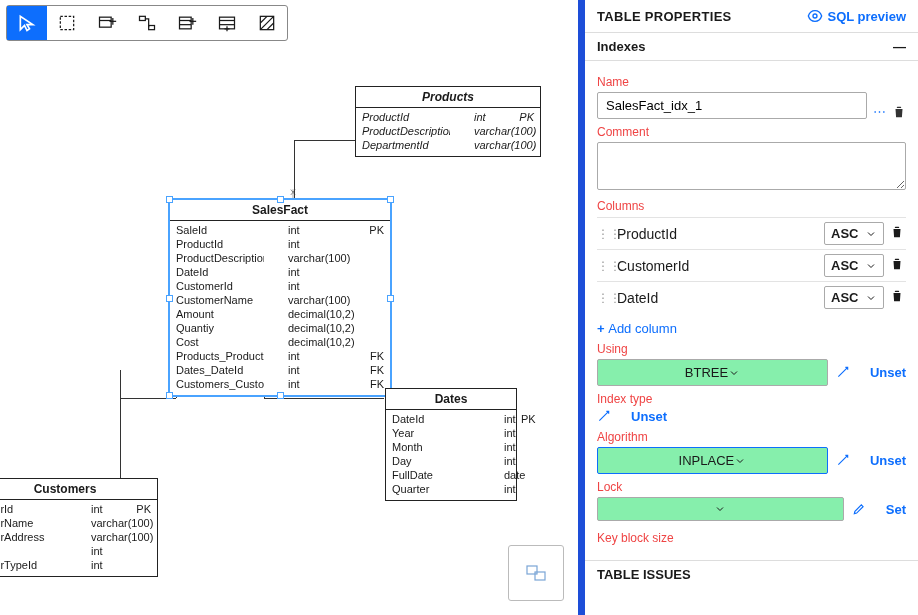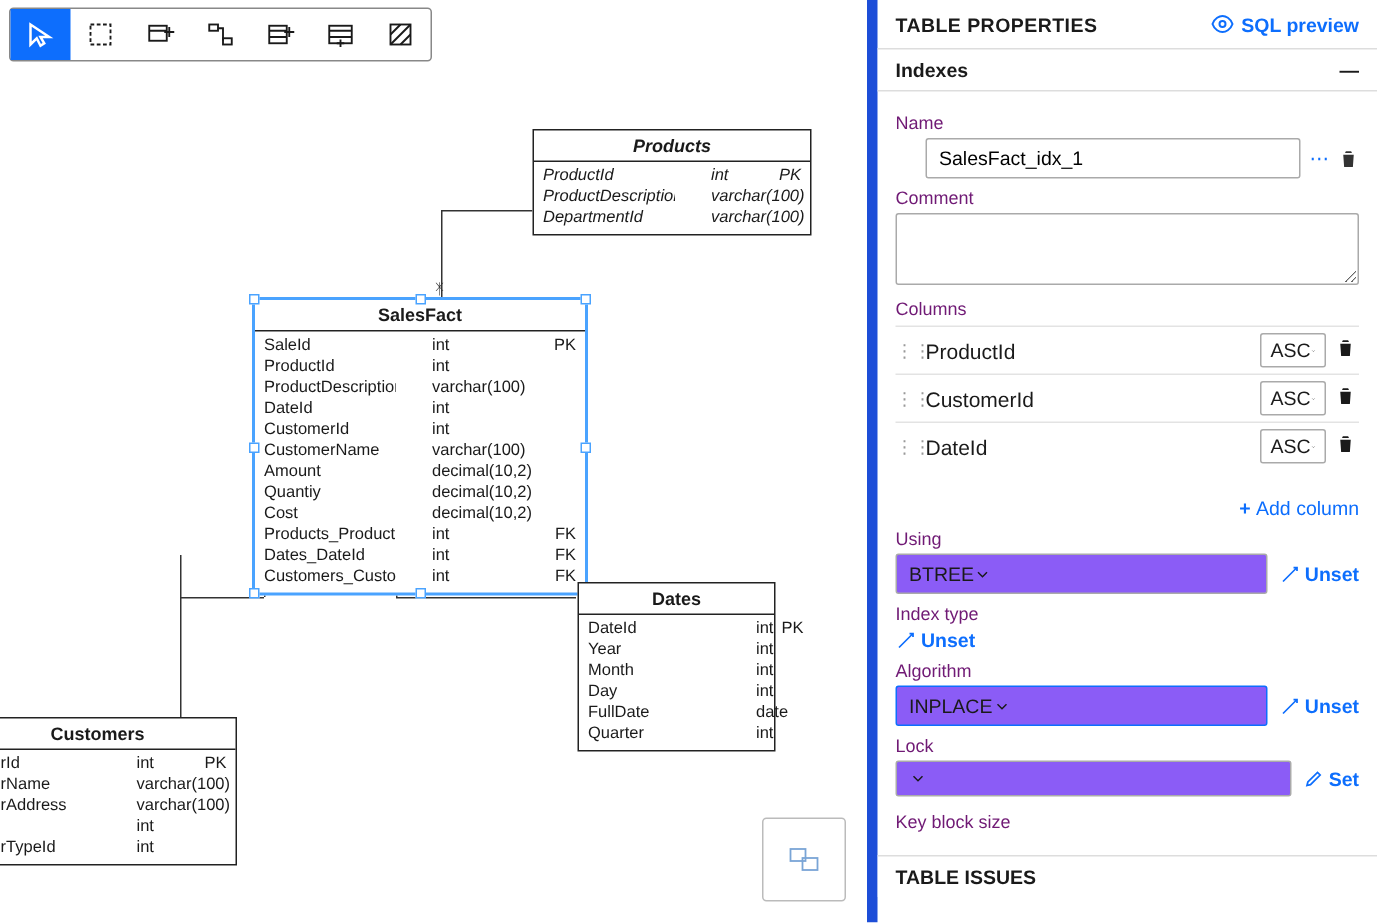--- a/index.html
+++ b/index.html
@@ -22,38 +22,38 @@
 .rel-line { position: absolute; background: #333; }
 .rel-v { width: 1px; }
 .rel-h { height: 1px; }
 .crow { position: absolute; font-size: 10px; color: #333; }
 .panel { width: 340px; border-left: 7px solid #1d4ed8; display: flex; flex-direction: column; background: #fff; overflow-y: auto; }
 .panel-header { display: flex; justify-content: space-between; align-items: center; padding: 8px 12px; font-size: 13px; }
 .panel-header .title { font-weight: 700; letter-spacing: 0.3px; }
 .sql-preview { color: #0d6efd; font-size: 13px; font-weight: 600; cursor: pointer; display: flex; align-items: center; gap: 4px; }
 .section-head { display: flex; justify-content: space-between; align-items: center; padding: 6px 12px; border-top: 1px solid #ddd; border-bottom: 1px solid #ddd; font-weight: 700; font-size: 13px; cursor: pointer; background: #fff; }
 .section-body { padding: 8px 12px 12px 12px; }
-.field-label { font-size: 12px; color: #701a75; margin-top: 6px; margin-bottom: 3px; }
-.input-row { display: flex; align-items: center; gap: 6px; margin-left: 20px; }
+.field-label { font-size: 12px; color: #ef4444; margin-top: 6px; margin-bottom: 3px; }
+.input-row { display: flex; align-items: flex-end; gap: 6px; }
 .text-input { flex: 1; border: 1px solid #aaa; border-radius: 2px; padding: 5px 8px; font-size: 13px; }
 .textarea { width: 100%; border: 1px solid #aaa; border-radius: 2px; height: 48px; resize: vertical; }
 .icon-btn { cursor: pointer; color: #333; display: flex; align-items: center; }
 .icon-btn.blue { color: #0d6efd; }
 .col-list { margin-top: 4px; }
 .col-row { display: flex; align-items: center; gap: 6px; padding: 4px 0; border-top: 1px solid #e3e3e3; }
 .col-row .grip { color: #999; cursor: grab; font-size: 12px; width: 14px; }
 .col-row .cname { flex: 1; font-size: 14px; }
-.col-row .sort { width: 44px; border: 1px solid #aaa; border-radius: 2px; padding: 3px 6px; display: flex; justify-content: space-between; align-items: center; font-size: 13px; cursor: pointer; }
+.col-row .sort { width: 60px; border: 1px solid #aaa; border-radius: 2px; padding: 3px 6px; display: flex; justify-content: space-between; align-items: center; font-size: 13px; cursor: pointer; font-weight: bold; }
 .col-row .del { cursor: pointer; width: 16px; }
-.add-col { text-align: right; margin-top: 18px; }
+.add-col { margin-top: 8px; }
 .add-col a { color: #0d6efd; font-size: 13px; cursor: pointer; }
 .select-row { display: flex; align-items: center; gap: 8px; margin-bottom: 2px; }
-.select-box { flex: 1; border: 1px solid #aaa; border-radius: 2px; padding: 5px 8px; display: flex; justify-content: flex-start; align-items: center; font-size: 13px; cursor: pointer; background: #8b5cf6; }
+.select-box { flex: 1; border: 1px solid #aaa; border-radius: 2px; padding: 5px 8px; display: flex; justify-content: center; align-items: center; font-size: 13px; cursor: pointer; background: #86efac; }
 .select-box.focused { border: 1.5px solid #0d6efd; }
-.link-btn { color: #0d6efd; font-size: 13px; font-weight: 600; cursor: pointer; display: flex; align-items: center; gap: 3px; }
+.link-btn { color: #0d6efd; font-size: 13px; font-weight: 600; cursor: pointer; display: flex; align-items: flex-start; gap: 20px; }
 .link-btn svg { width: 14px; height: 14px; }
 .minimap { position: absolute; right: 14px; bottom: 14px; width: 56px; height: 56px; border: 1px solid #bbb; border-radius: 3px; background: #fff; display: flex; align-items: center; justify-content: center; }
 .chev { width: 12px; height: 12px; }
 </style>
 </head>
 <body>
 
 <div class="top">
   <div class="canvas-area">
 

